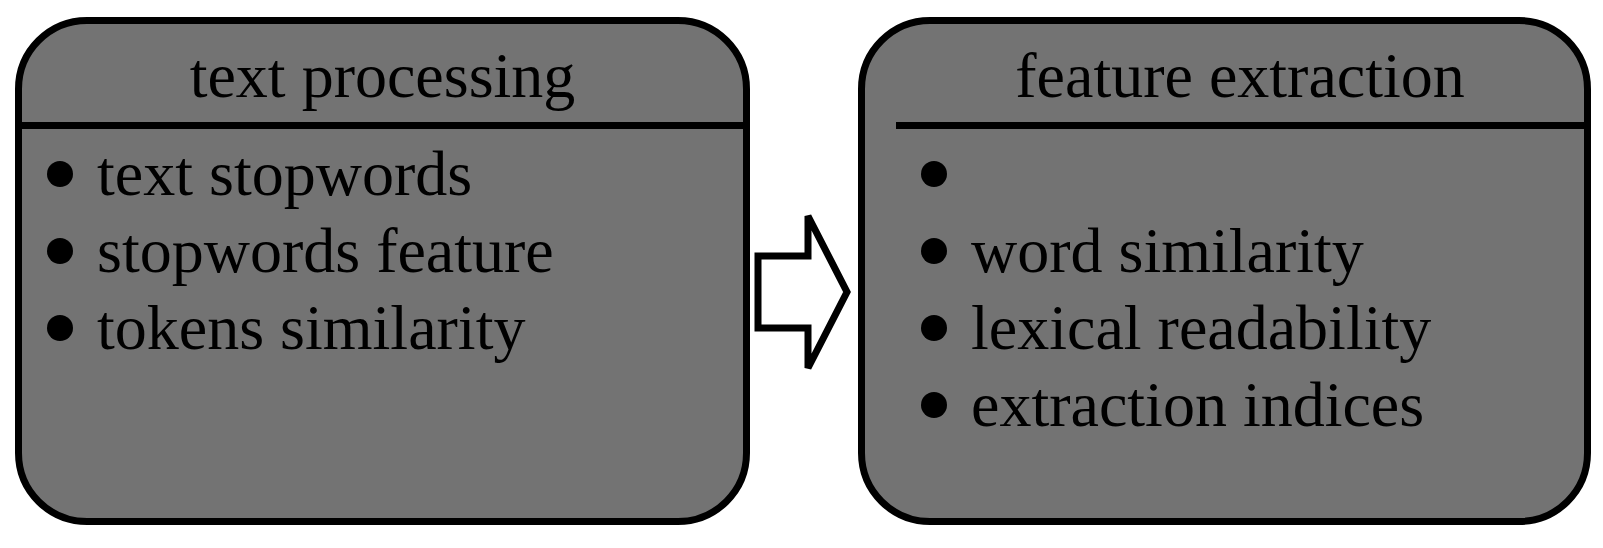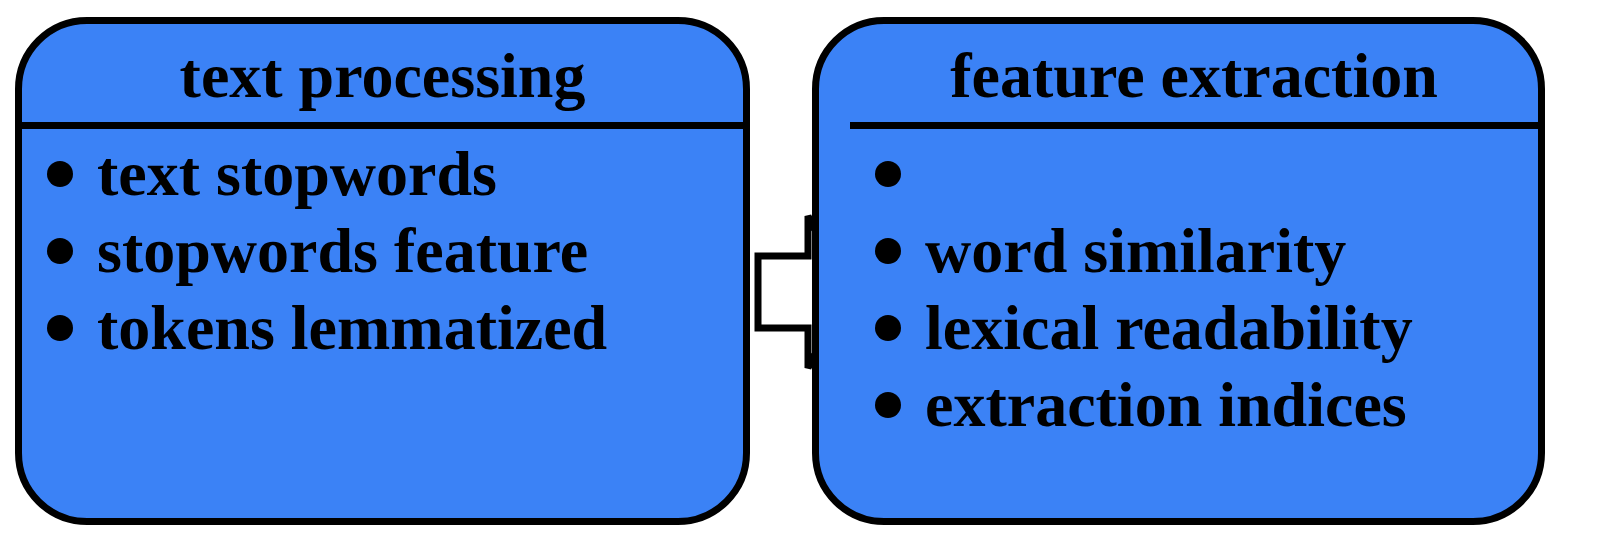--- a/index.html
+++ b/index.html
@@ -10,27 +10,26 @@
     background: #ffffff;
     font-family: "Liberation Serif", serif;
     color: #000000;
     overflow: hidden;
   }
   .pbox {
     position: absolute;
     top: 17px;
     height: 508px;
     box-sizing: border-box;
-    background: #3b82f6;
+    background: #737373;
     border: 7px solid #000000;
     border-radius: 72px;
-    font-weight: bold;
   }
   .pbox-left  { left: 15px;  width: 735px; }
-  .pbox-right { left: 812px; width: 733px; padding-left: 31px; }
+  .pbox-right { left: 858px; width: 733px; padding-left: 31px; }
   .pbox-header {
     height: 105px;
     box-sizing: border-box;
     border-bottom: 7px solid #000000;
     display: flex;
     align-items: center;
     justify-content: center;
     font-size: 64px;
     line-height: 1;
     padding-top: 6px;
@@ -79,21 +78,21 @@
         <li>
           <span class="dot"></span>
           <span>text stopwords</span>
         </li>
         <li>
           <span class="dot"></span>
           <span>stopwords feature</span>
         </li>
         <li>
           <span class="dot"></span>
-          <span>tokens lemmatized</span>
+          <span>tokens similarity</span>
         </li>
       </ul>
     </div>
   </div>
 
   <svg class="connector" viewBox="0 0 105 170" xmlns="http://www.w3.org/2000/svg" aria-hidden="true">
     <polygon points="8,48 58,48 58,8 97,84 58,160 58,120 8,120" fill="#ffffff" stroke="#000000" stroke-width="7" stroke-linejoin="miter"></polygon>
   </svg>
 
   <div class="pbox pbox-right">

